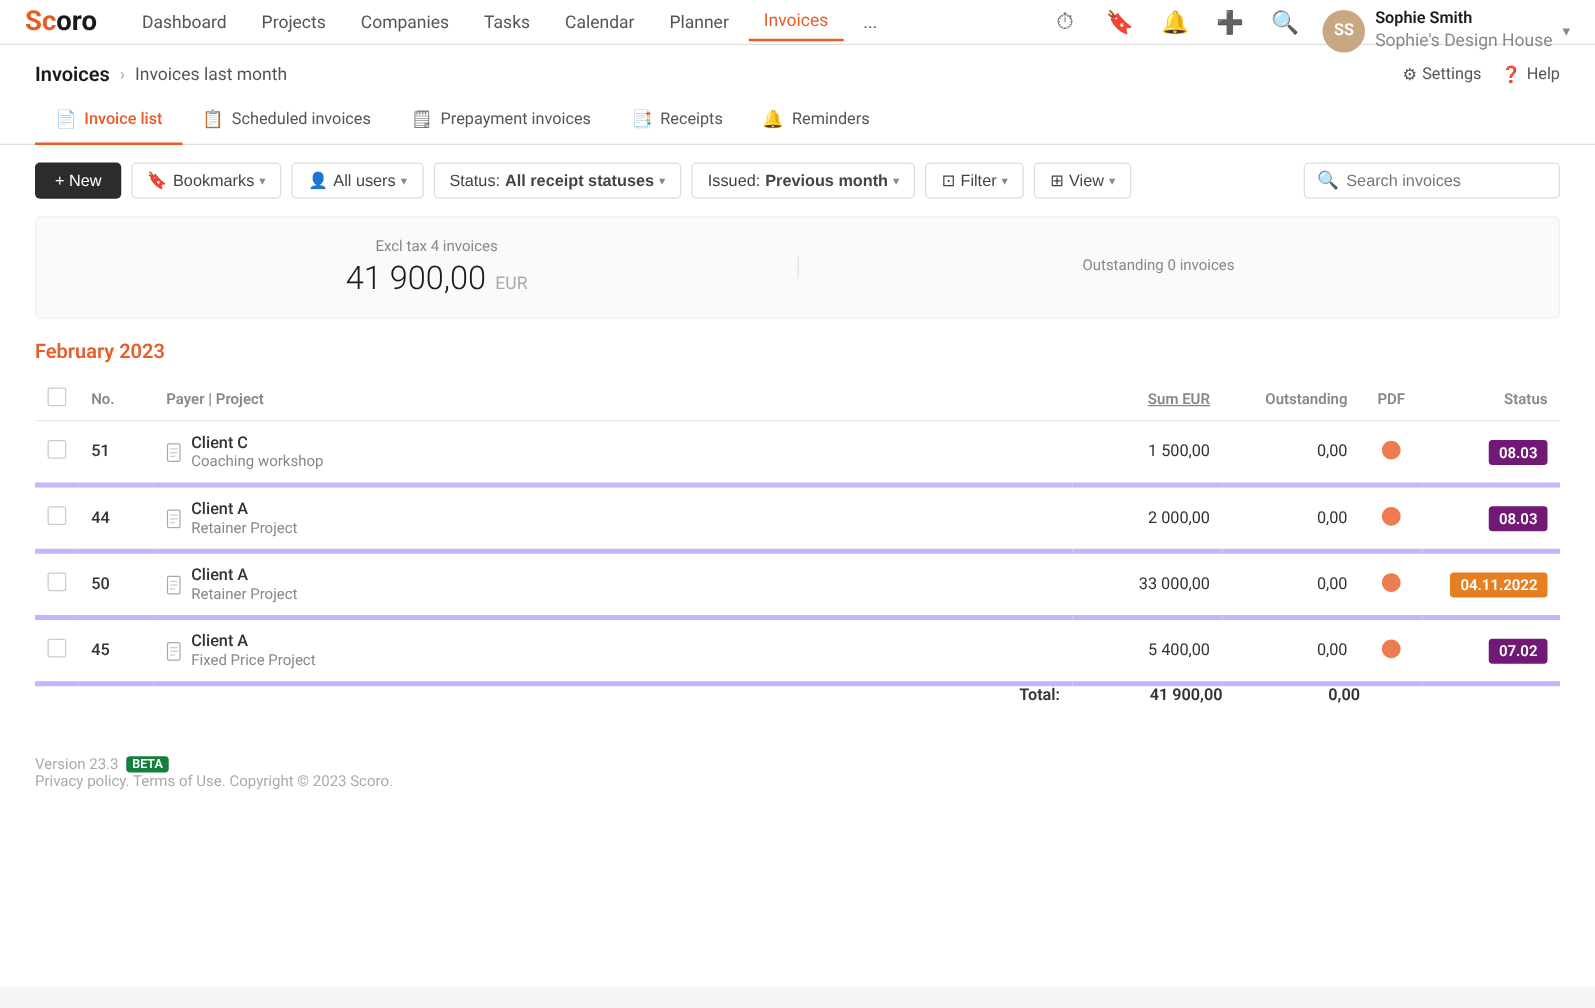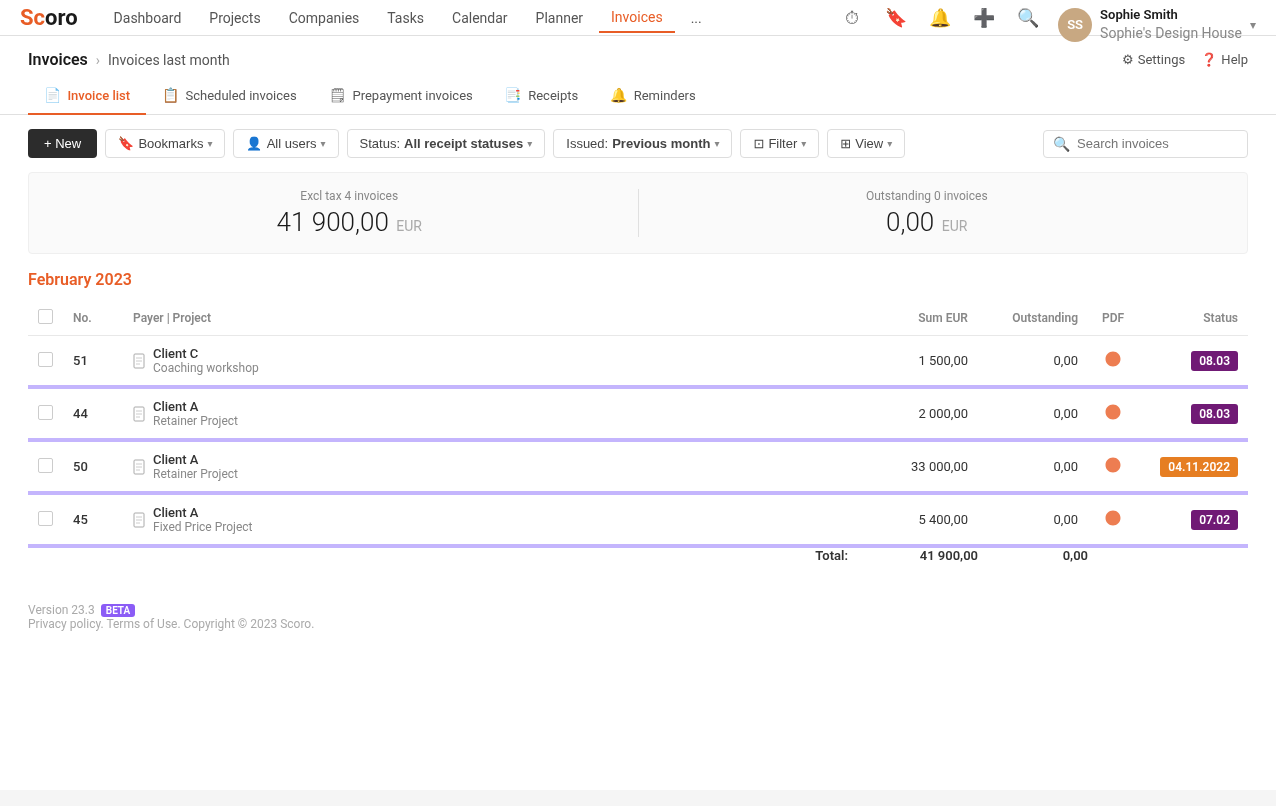--- a/index.html
+++ b/index.html
@@ -210,21 +210,21 @@
       font-weight: 600;
       color: #888;
       text-align: left;
       padding: 8px 10px;
       border-bottom: 1px solid #e8e8e8;
     }
     th.right, td.right { text-align: right; }
     thead .col-checkbox { width: 30px; }
     thead .col-no { width: 60px; }
     thead .col-payer { }
-    thead .col-sum { width: 120px; text-align: right; }
+    thead .col-sum { width: 120px; text-align: right; text-decoration: underline; }
     thead .col-outstanding { width: 110px; text-align: right; }
     thead .col-pdf { width: 50px; text-align: center; }
     thead .col-status { width: 110px; text-align: right; }
     tbody tr td {
       padding: 10px 10px;
       border-bottom: 4px solid #c4b5fd;
       vertical-align: middle;
     }
     .checkbox-cell { width: 30px; }
     .cb {
@@ -265,21 +265,21 @@
       display: flex;
       justify-content: space-between;
       padding: 16px 28px;
       font-size: 12px;
       color: #aaa;
       margin-top: 24px;
       flex-direction: column;
     }
     .footer-left { display: flex; align-items: center; gap: 6px; }
     .beta-badge {
-      background: #8b5cf6;
+      background: #15803d;
       color: #fff;
       font-size: 10px;
       padding: 1px 5px;
       border-radius: 3px;
       font-weight: 600;
     }
   </style>
 </head>
 <body>
 
@@ -399,24 +399,20 @@
   <div class="summary-row">
     <div class="summary-col">
       <div class="summary-label">Excl tax 4 invoices</div>
       <div>
         <span class="summary-amount">41 900,00</span>
         <span class="summary-currency">EUR</span>
       </div>
     </div>
     <div class="summary-col">
       <div class="summary-label">Outstanding 0 invoices</div>
-      <div>
-        <span class="summary-amount">0,00</span>
-        <span class="summary-currency">EUR</span>
-      </div>
     </div>
   </div>
 
   <div class="table-area">
     <div class="month-heading">February 2023</div>
     <table>
       <thead>
         <tr>
           <th class="col-checkbox">
             <div class="cb"></div>

